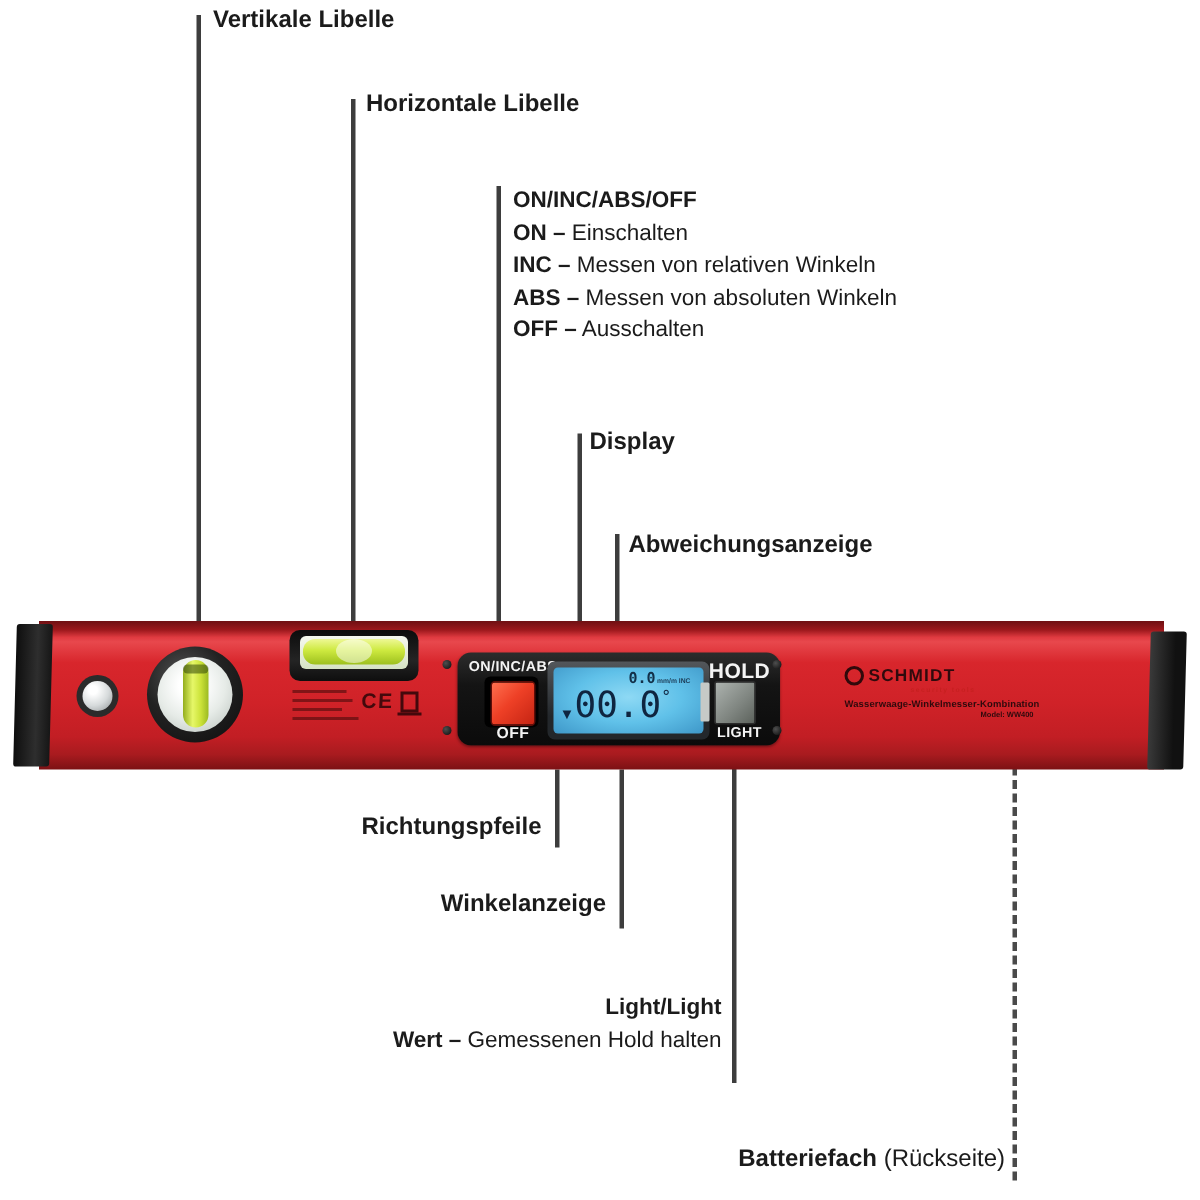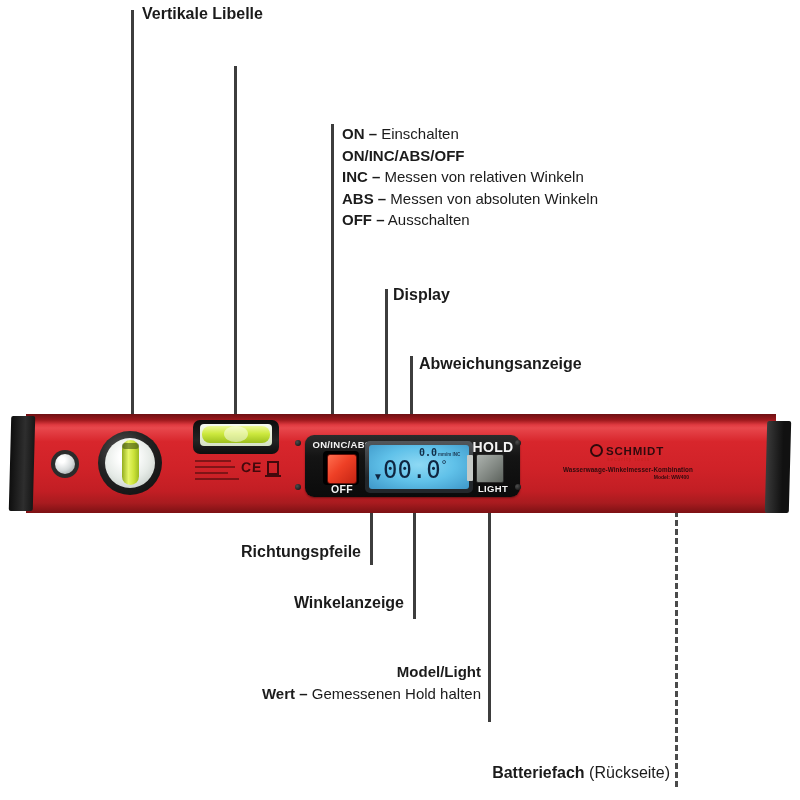--- a/index.html
+++ b/index.html
@@ -53,21 +53,21 @@
   .lcd-sec{position:absolute;left:50px;top:2px;font-family:"DejaVu Sans Mono",monospace;font-weight:bold;font-size:10px;color:#123049;}
   .lcd-unit{font-family:"Liberation Sans",sans-serif;font-weight:bold;font-size:4.5px;color:#1c3a55;margin-left:1px;}
   .lcd-main{position:absolute;left:14px;top:11px;font-family:"DejaVu Sans Mono",monospace;font-weight:normal;font-size:24px;color:#0f2540;letter-spacing:0px;}
   .lcd-deg{font-size:11px;vertical-align:+10px;}
   .lcd-arrow{position:absolute;left:4px;bottom:7px;font-size:10px;color:#0f2540;}
   .bar-light{position:absolute;left:162px;top:20px;width:6px;height:26px;border-radius:1px;background:#c6cac7;}
   .btn-gray{position:absolute;left:171px;top:19px;width:26px;height:27px;border-radius:2px;border:1px solid #2a2a2a;
     background:linear-gradient(135deg,#adb3af 0%,#7e847f 60%,#5c625c 100%);}
   .screw{position:absolute;width:6px;height:6px;border-radius:50%;background:radial-gradient(circle at 35% 35%,#4e4e4e,#0b0b0b);}
   .branding{position:absolute;left:553px;top:30px;width:130px;color:#2f0a0d;}
-  .logo-row{display:flex;align-items:center;margin-left:27px;}
+  .logo-row{display:flex;align-items:center;}
   .gmark{width:9px;height:9px;border:2.5px solid #30090b;border-radius:50%;margin-right:3px;}
   .brand-name{font-weight:bold;font-size:11.5px;letter-spacing:0.8px;}
   .tagline{margin-left:44px;font-size:4.5px;letter-spacing:1px;color:#c62020;font-weight:bold;}
   .product{margin-top:4px;font-size:6.3px;font-weight:bold;letter-spacing:0.1px;white-space:nowrap;}
   .model{margin-top:1px;font-size:5px;font-weight:bold;text-align:right;padding-right:4px;}
 </style>
 </head>
 <body>
 
 <div class="canvas">
@@ -76,36 +76,37 @@
   <div class="cl" style="left:234px;top:66px;height:360px;"></div>
   <div class="cl" style="left:331px;top:124px;height:314px;"></div>
   <div class="cl" style="left:385px;top:289px;height:159px;"></div>
   <div class="cl" style="left:410px;top:356px;height:89px;"></div>
   <div class="cl" style="left:370px;top:513px;height:52px;"></div>
   <div class="cl" style="left:413px;top:513px;height:106px;"></div>
   <div class="cl" style="left:488px;top:512px;height:210px;"></div>
   <div class="cl-dashed" style="left:675px;top:511px;height:276px;"></div>
 
   <div class="lbl" style="left:142px;top:5px;">Vertikale Libelle</div>
+  <div class="lbl" style="left:244px;top:61px;">Horizontale Libelle</div>
 
   <div class="lbl-block" style="left:342px;top:123px;">
+    <div><b>ON/INC/ABS/OFF</b></div>
     <div><b>ON –</b> <span>Einschalten</span></div>
-    <div><b>ON/INC/ABS/OFF</b></div>
     <div><b>INC –</b> <span>Messen von relativen Winkeln</span></div>
     <div><b>ABS –</b> <span>Messen von absoluten Winkeln</span></div>
     <div><b>OFF –</b> <span>Ausschalten</span></div>
   </div>
 
   <div class="lbl" style="left:393px;top:286px;">Display</div>
   <div class="lbl" style="left:419px;top:355px;">Abweichungsanzeige</div>
   <div class="lbl" style="right:439px;top:543px;">Richtungspfeile</div>
   <div class="lbl" style="right:396px;top:594px;">Winkelanzeige</div>
 
   <div class="lbl-block ra" style="right:319px;top:661px;">
-    <div><b>Model/Light</b></div>
+    <div><b>Light/Light</b></div>
     <div><b>Wert –</b> <span>Gemessenen Hold halten</span></div>
   </div>
 
   <div class="lbl" style="right:130px;top:764px;"><b>Batteriefach</b> <span style="font-weight:normal;">(Rückseite)</span></div>
 
   <div class="device">
     <div class="body-red"></div>
     <div class="cap" style="left:0;"></div>
     <div class="cap cap-right"></div>
 

